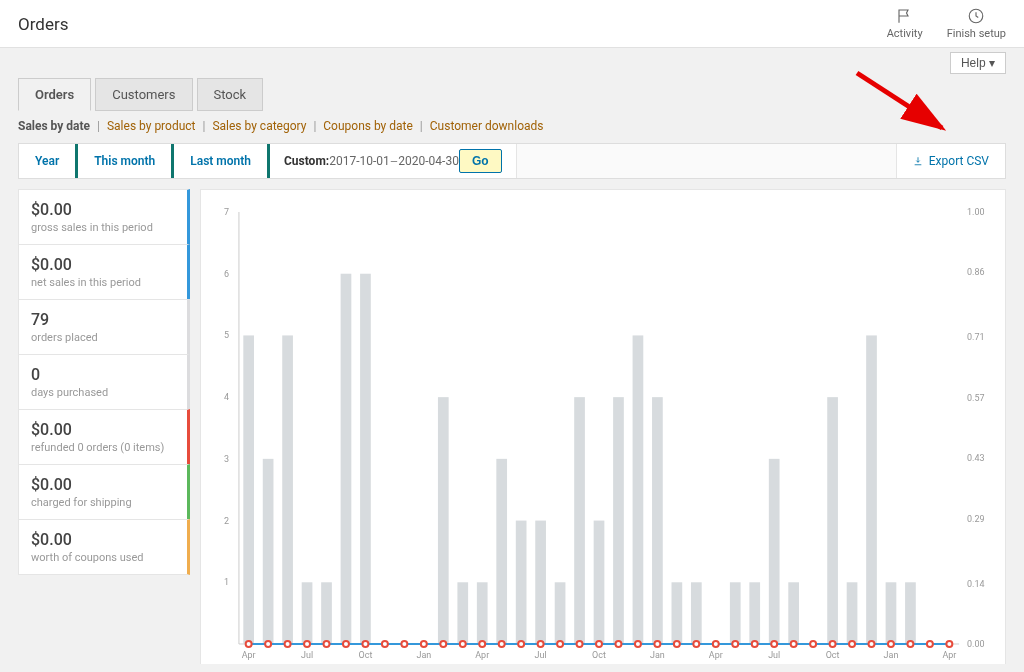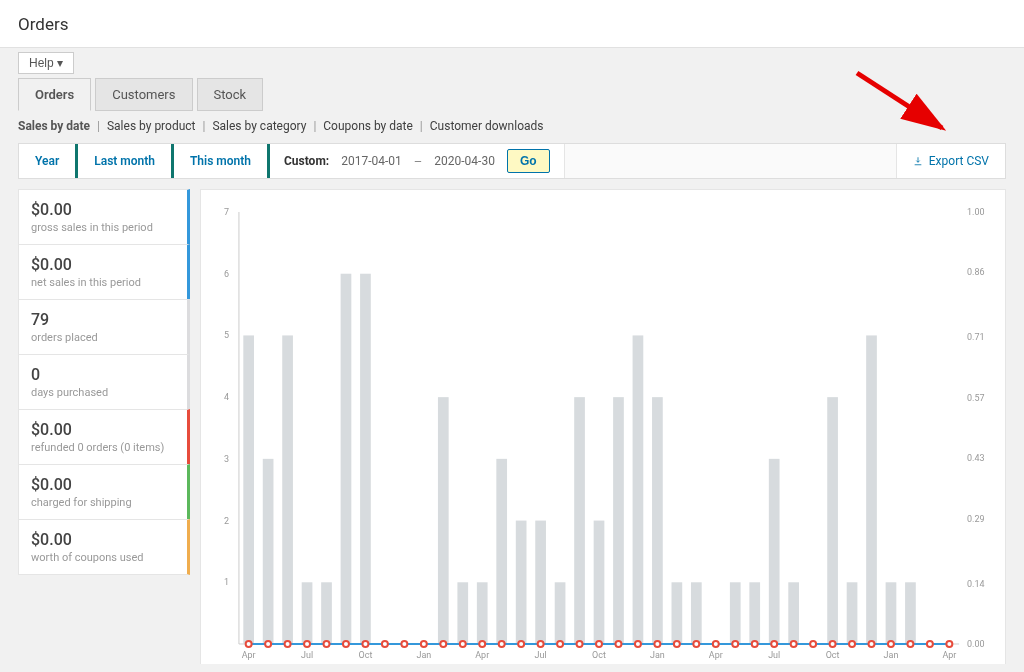--- a/index.html
+++ b/index.html
@@ -6,37 +6,37 @@
 body { font-family: -apple-system, BlinkMacSystemFont, "Segoe UI", Roboto, sans-serif; font-size: 13px; color: #444; background: #f1f1f1; }
 .page { width: 1024px; height: 664px; background: #f1f1f1; position: relative; overflow: hidden; }
 
 .topbar { background: #fff; height: 48px; display: flex; align-items: center; padding: 0 18px; border-bottom: 1px solid #e1e1e1; }
 .topbar-title { font-size: 17px; color: #333; font-weight: 400; }
 .topbar-right { margin-left: auto; display: flex; gap: 24px; align-items: center; }
 .topbar-icon { display: flex; flex-direction: column; align-items: center; gap: 2px; color: #666; cursor: pointer; }
 .topbar-icon svg { width: 18px; height: 18px; fill: none; stroke: #666; stroke-width: 1.5; }
 .topbar-icon-label { font-size: 11px; color: #666; }
 
-.helpbar { display: flex; padding: 4px 18px; }
+.helpbar { display: flex; justify-content: flex-end; padding: 4px 18px; }
 .help-btn { border: 1px solid #ccc; background: #fff; padding: 3px 10px; font-size: 12px; color: #555; cursor: pointer; }
 
 .content { padding: 0 18px 18px; }
 
 .main-tabs { display: flex; gap: 0; margin-bottom: 8px; }
 .main-tab { padding: 8px 16px; background: #e5e5e5; border: 1px solid #ccc; font-size: 13px; color: #555; cursor: pointer; margin-right: 4px; }
 .main-tab.active { background: #f1f1f1; border-bottom: 1px solid #f1f1f1; font-weight: 600; }
 
 .subnav { font-size: 12px; color: #0073aa; margin-bottom: 10px; }
-.subnav a { color: #404040; text-decoration: none; cursor: pointer; }
+.subnav a { color: #a16207; text-decoration: none; cursor: pointer; }
 .subnav .sep { color: #999; margin: 0 4px; }
 .subnav .active { color: #555; font-weight: 700; }
 
 .range-bar { display: flex; align-items: stretch; border: 1px solid #ddd; background: #fff; height: 36px; }
 .range-item { padding: 0 16px; display: flex; align-items: center; font-size: 12px; color: #0073aa; font-weight: 600; border-right: 3px solid #0f766e; cursor: pointer; }
-.range-custom { display: flex; align-items: center; gap: 12px; padding: 0 14px; background: #fff; border-right: 1px solid #e5e5e5; }
+.range-custom { display: flex; align-items: center; padding: 0 14px; background: #fff; border-right: 1px solid #e5e5e5; }
 .range-custom .lbl { font-weight: 700; color: #333; font-size: 12px; }
 .range-custom .date { color: #666; font-size: 12px; }
 .range-custom .dash { color: #888; }
 .go-btn { border: 1px solid #0073aa; color: #0073aa; background: #fef9c3; padding: 4px 12px; font-size: 12px; cursor: pointer; border-radius: 2px; font-weight: 600; }
 .range-spacer { flex: 1; background: #fafafa; }
 .export-btn { display: flex; align-items: center; gap: 6px; padding: 12px 16px; color: #0073aa; font-size: 12px; cursor: pointer; border-left: 1px solid #e5e5e5; }
 
 .body-row { display: flex; gap: 10px; margin-top: 10px; }
 .stats-col { width: 172px; display: flex; flex-direction: column; }
 .stat-box { background: #fff; border: 1px solid #e5e5e5; border-right-width: 3px; padding: 10px 12px; margin-bottom: -1px; }
@@ -58,20 +58,35 @@
 
 .arrow { position: absolute; top: 68px; left: 852px; pointer-events: none; z-index: 50; }
 </style>
 </head>
 <body>
 
 <div class="page">
 
   <div class="topbar">
     <div class="topbar-title">Orders</div>
+    <div class="topbar-right">
+      <div class="topbar-icon">
+        <svg viewBox="0 0 24 24">
+            <path d="M4 21V4h12l-2 4 2 4H4"></path>
+          </svg>
+        <span class="topbar-icon-label">Activity</span>
+      </div>
+      <div class="topbar-icon">
+        <svg viewBox="0 0 24 24">
+            <circle cx="12" cy="12" r="9"></circle>
+            <path d="M12 7v5l3 2"></path>
+          </svg>
+        <span class="topbar-icon-label">Finish setup</span>
+      </div>
+    </div>
   </div>
 
   <div class="helpbar">
     <button class="help-btn">Help ▾</button>
   </div>
 
   <div class="content">
 
     <div class="main-tabs">
       <div class="main-tab active">Orders</div>
@@ -86,25 +101,25 @@
       <span class="sep">|</span>
       <a>Sales by category</a>
       <span class="sep">|</span>
       <a>Coupons by date</a>
       <span class="sep">|</span>
       <a>Customer downloads</a>
     </div>
 
     <div class="range-bar">
       <div class="range-item">Year</div>
+      <div class="range-item">This month</div>
       <div class="range-item">Last month</div>
-      <div class="range-item">This month</div>
       <div class="range-custom">
         <span class="lbl">Custom:</span>
-        <span class="date">2017-04-01</span>
+        <span class="date">2017-10-01</span>
         <span class="dash">–</span>
         <span class="date">2020-04-30</span>
         <button class="go-btn">Go</button>
       </div>
       <div class="range-spacer"></div>
       <div class="export-btn">
         <svg width="10" height="10" viewBox="0 0 24 24" fill="none" stroke="#0073aa" stroke-width="2">
             <path d="M12 3v12m0 0l-4-4m4 4l4-4M4 21h16"></path>
           </svg>
         <span>Export CSV</span>

